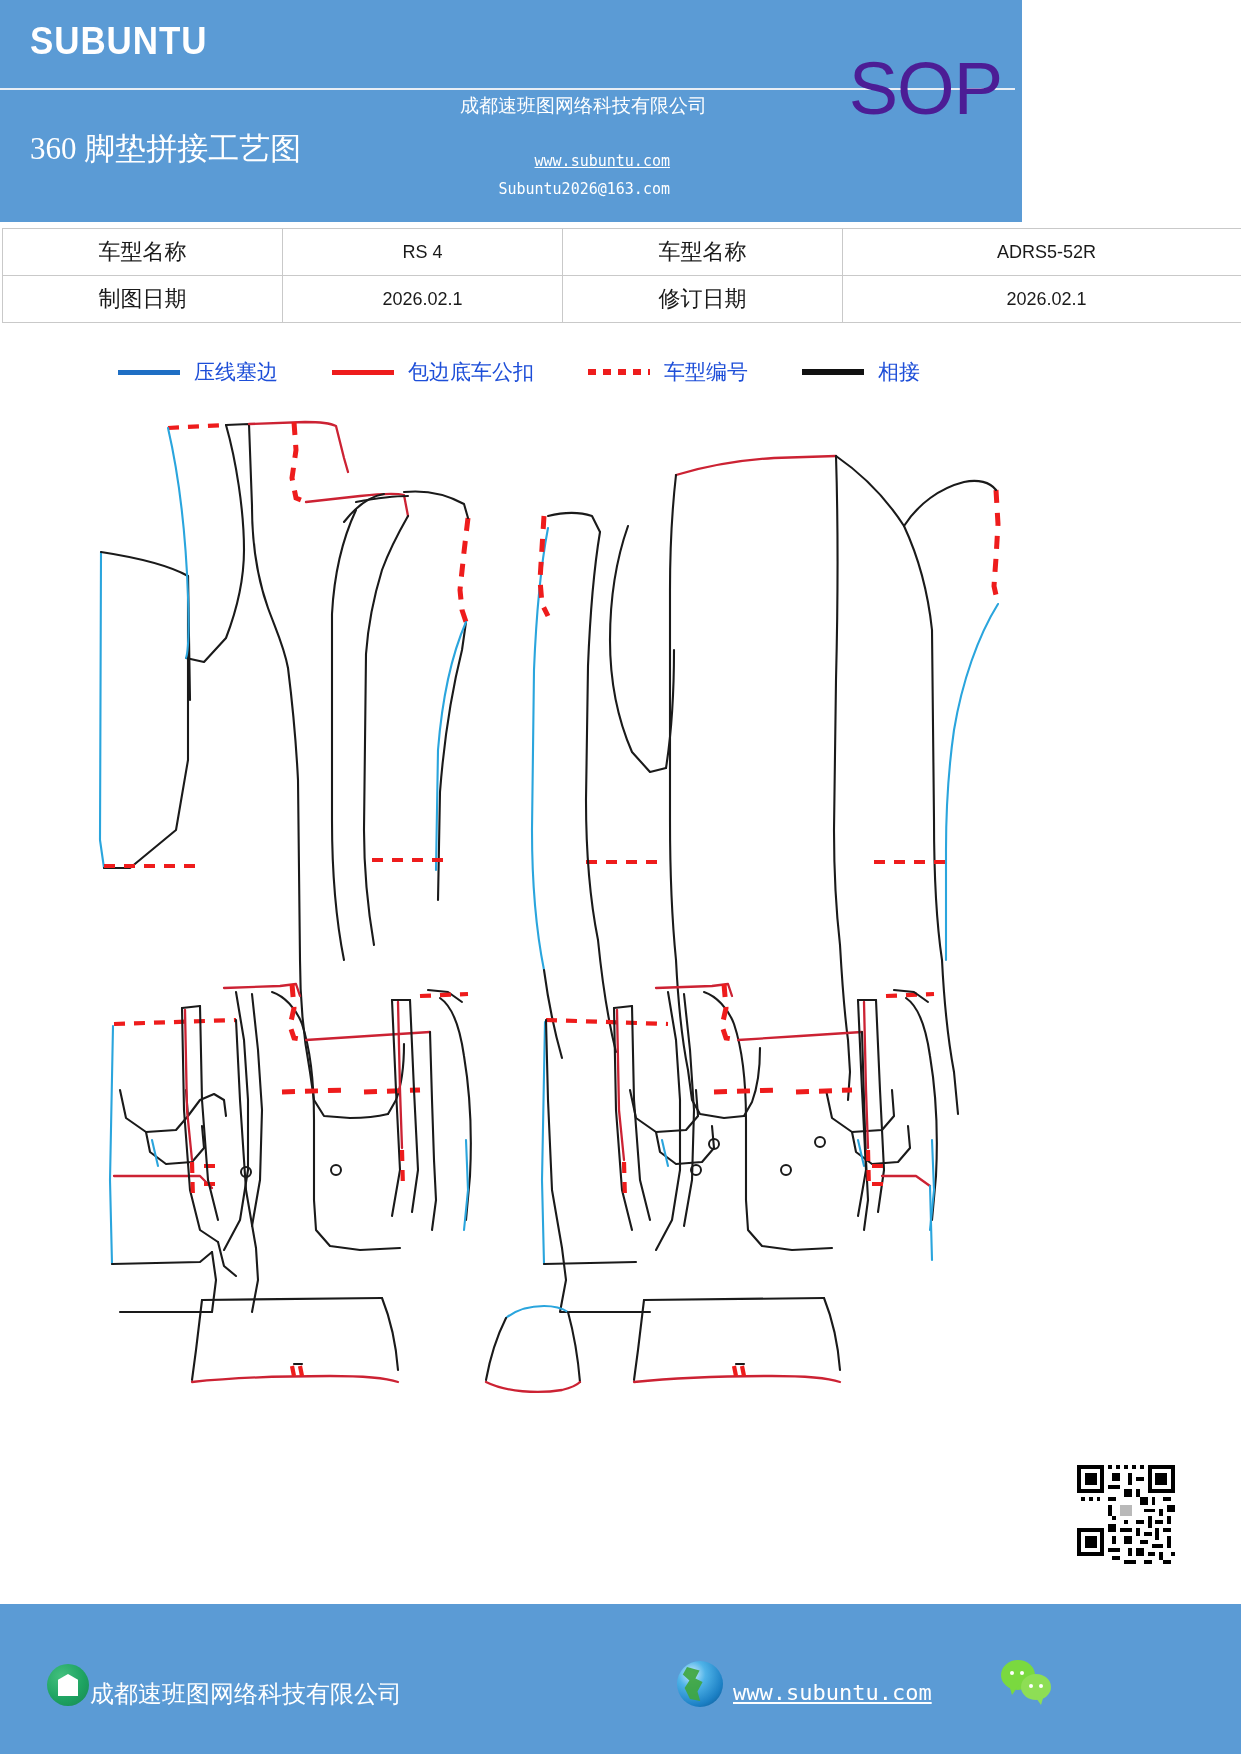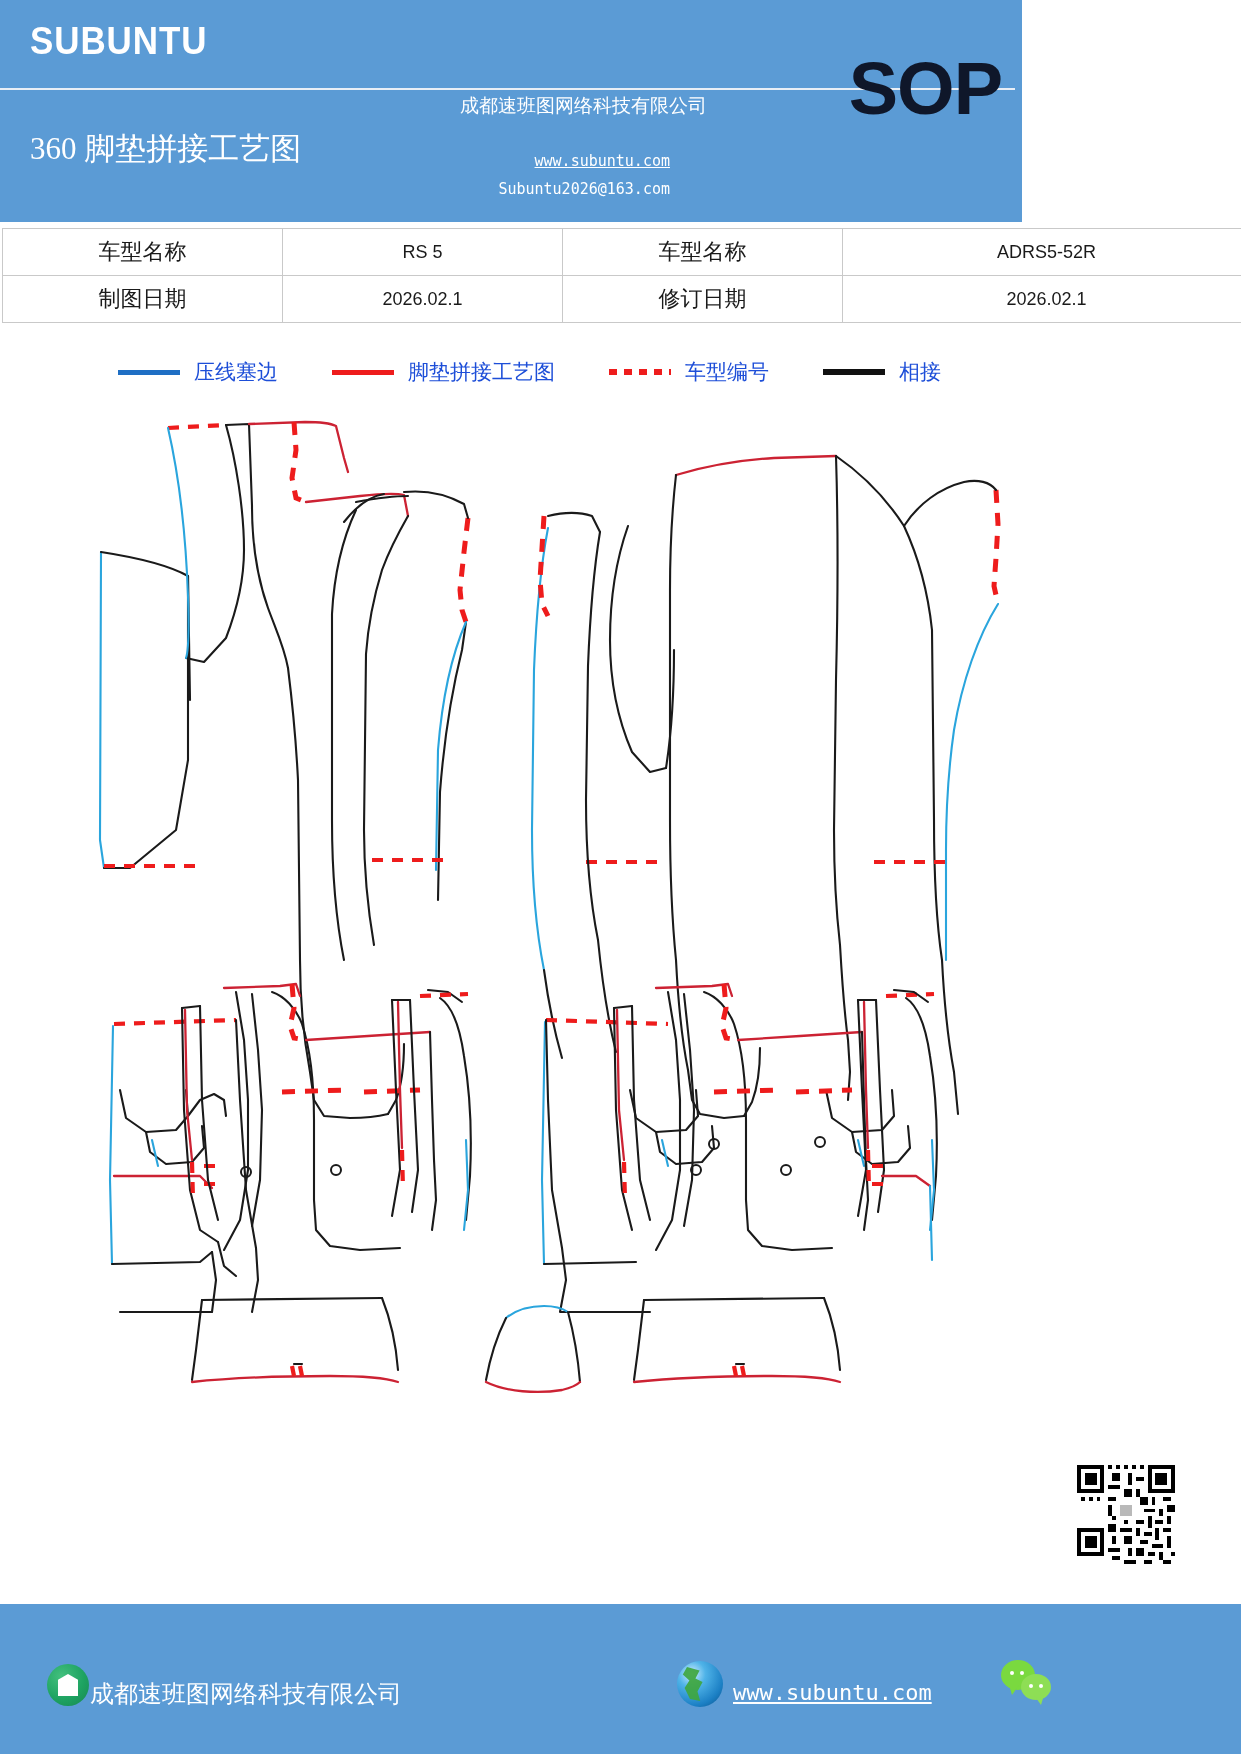--- a/index.html
+++ b/index.html
@@ -33,21 +33,21 @@
     font-family:"Liberation Serif","DejaVu Serif",serif;
     white-space:nowrap;
   }
   .company-top{
     position:absolute;right:315px;top:93px;
     color:#ffffff;font-size:19px;white-space:nowrap;
     font-family:"Liberation Serif","DejaVu Serif",serif;
   }
   .sop{
     position:absolute;right:20px;top:52px;
-    color:#0f172a;font-weight:bold;font-size:74px;line-height:1;
+    color:#4c1d95;font-weight:normal;font-size:74px;line-height:1;
     letter-spacing:-1px;
     font-family:"Liberation Sans","DejaVu Sans",sans-serif;
   }
   .web-top{
     position:absolute;right:352px;top:152px;
     color:#ffffff;font-size:15px;white-space:nowrap;
     text-decoration:underline;
     font-family:"DejaVu Sans Mono","Liberation Mono",monospace;
   }
   .mail-top{
@@ -181,42 +181,42 @@
     <div class="sop">SOP</div>
     <div class="doc-title">360 脚垫拼接工艺图</div>
     <div class="web-top">www.subuntu.com</div>
     <div class="mail-top">Subuntu2026@163.com</div>
   </div>
 
   <table class="info-table">
     <tbody>
         <tr>
       <td class="c1">车型名称</td>
-      <td class="c2 val">RS 5</td>
+      <td class="c2 val">RS 4</td>
       <td class="c3">车型名称</td>
       <td class="c4 val">ADRS5-52R</td>
     </tr>
     <tr>
       <td class="c1">制图日期</td>
       <td class="c2 val">2026.02.1</td>
       <td class="c3">修订日期</td>
       <td class="c4 val">2026.02.1</td>
     </tr>
   </tbody>
     </table>
 
   <div class="legend">
     <div class="legend-inner">
       <div class="lg-item">
         <span class="lg-swatch blue"></span>
         <span class="lg-label">压线塞边</span>
       </div>
       <div class="lg-item">
         <span class="lg-swatch red"></span>
-        <span class="lg-label">脚垫拼接工艺图</span>
+        <span class="lg-label">包边底车公扣</span>
       </div>
       <div class="lg-item">
         <span class="lg-swatch dashed"></span>
         <span class="lg-label">车型编号</span>
       </div>
       <div class="lg-item">
         <span class="lg-swatch black"></span>
         <span class="lg-label">相接</span>
       </div>
     </div>

